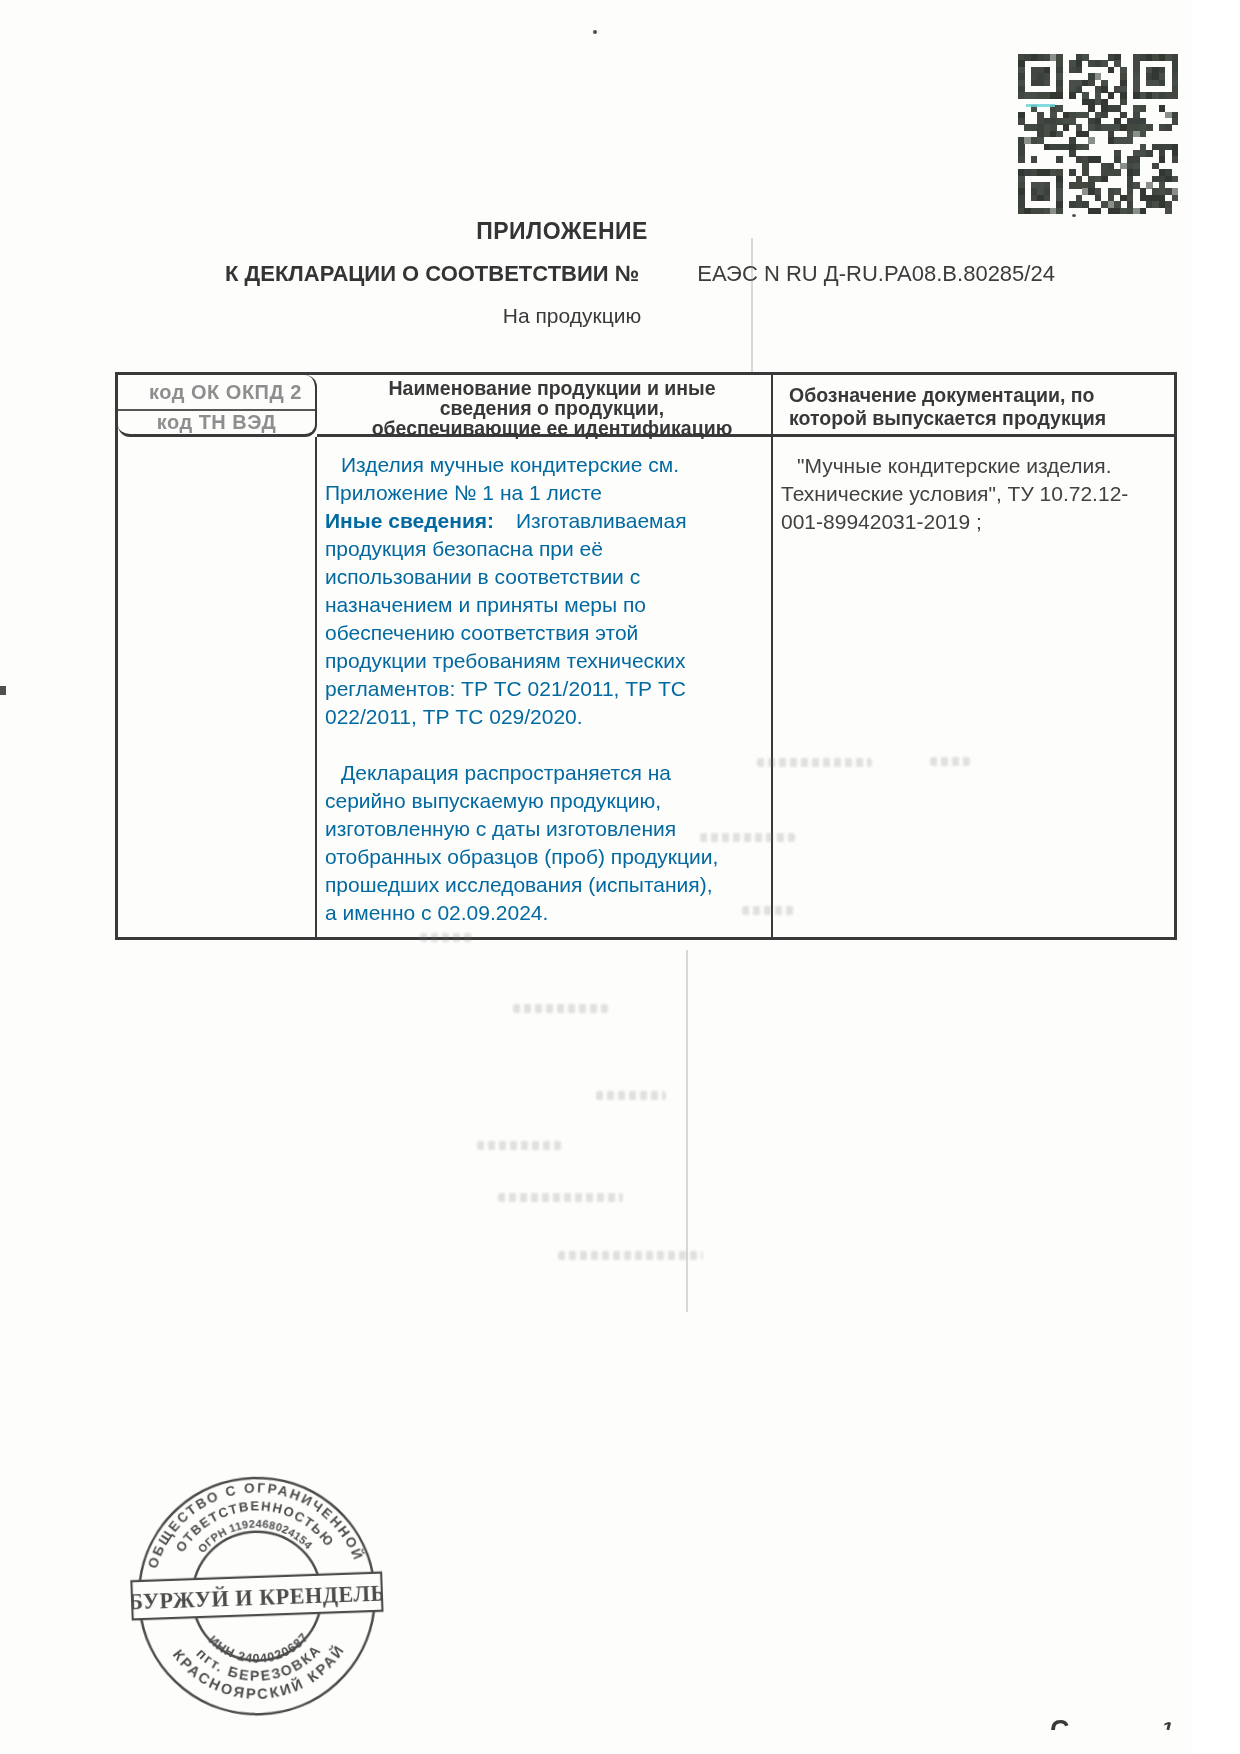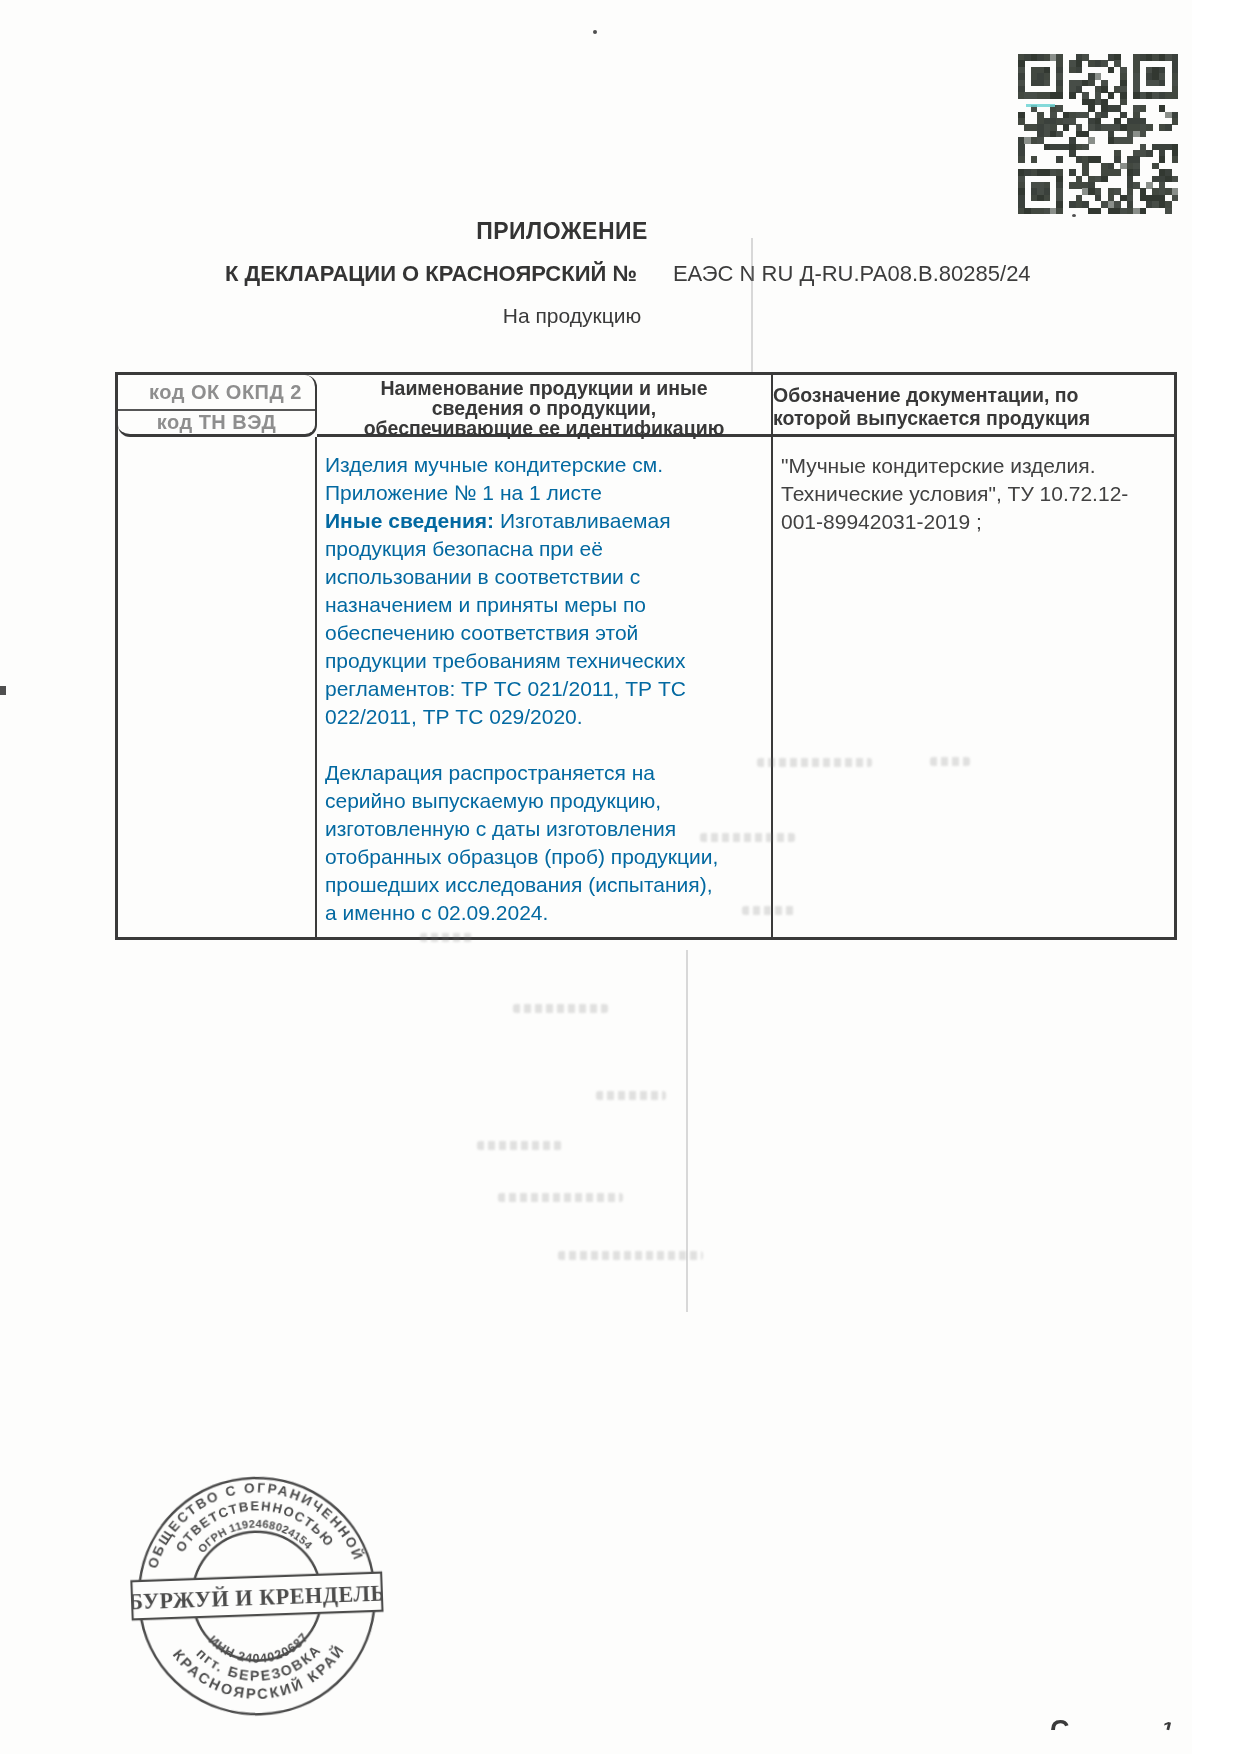--- a/index.html
+++ b/index.html
@@ -3,39 +3,39 @@
 <meta charset="utf-8">
 <style>
   html,body{margin:0;padding:0;background:#fff;}
   .page{position:relative;width:1192px;height:1754px;background:#fdfdfc;overflow:hidden;
         font-family:"Liberation Sans",sans-serif;color:#2e2e2e;}
   
   .title{position:absolute;top:218px;left:0;width:1124px;text-align:center;
          font-size:23px;font-weight:bold;letter-spacing:.5px;color:#343434;}
   .decl-line{position:absolute;top:261px;left:225px;font-size:22px;white-space:nowrap;color:#343434;}
   .decl-label{font-weight:bold;}
-  .decl-number{margin-left:36px;font-weight:normal;color:#3c3c3c;}
+  .decl-number{margin-left:58px;font-weight:normal;color:#3c3c3c;}
   .product-line{position:absolute;top:304px;left:12px;width:1120px;text-align:center;font-size:21px;color:#3a3a3a;}
   
   .doc-table{position:absolute;left:115px;top:372px;width:1062px;height:568px;
              border:3px solid #3a3a3a;box-sizing:border-box;display:grid;
              grid-template-columns:199px 456px 1fr;grid-template-rows:62px 1fr;}
   .doc-table .c{box-sizing:border-box;}
   .h1{border-right:2px solid #3a3a3a;border-bottom:3px solid #3a3a3a;display:flex;flex-direction:column;border-radius:12px;}
   .h1 .t{flex:1;display:flex;align-items:center;justify-content:center;border-bottom:2px solid #565656;padding-left:18px;}
   .h1 .b{height:23px;display:flex;align-items:center;justify-content:center;padding-left:0;}
   .faded{color:#8e8e8e;font-weight:bold;font-size:20px;filter:blur(.4px);letter-spacing:.5px;}
   .h2{border-right:2px solid #3a3a3a;border-bottom:3px solid #3a3a3a;text-align:center;
       font-weight:bold;font-size:19.5px;line-height:20px;padding-top:3px;color:#383838;}
   .h3{border-bottom:3px solid #3a3a3a;text-align:left;font-weight:bold;font-size:19.5px;
       line-height:23px;padding-top:9px;color:#383838;}
   .b1{border-right:2px solid #3a3a3a;}
   .b2{border-right:2px solid #3a3a3a;padding:14px 6px 0 8px;font-size:21px;line-height:28px;color:#0369a1;}
   .b3{padding:15px 6px 0 8px;font-size:21px;line-height:28px;color:#414141;}
-  .pre{white-space:pre-line;}
+  .pre{white-space:pre-line;padding-left:16px;}
   .para2{margin-top:28px;}
   
   .qr{position:absolute;left:1018px;top:54px;width:160px;height:160px;}
   .qr svg{width:100%;height:100%;shape-rendering:crispEdges;}
   
   .crease{position:absolute;width:2px;background:rgba(140,140,140,.32);filter:blur(.5px);}
   .smudge{position:absolute;height:9px;border-radius:3px;opacity:.2;filter:blur(1.2px);
           background:repeating-linear-gradient(90deg,#6f6f6f 0 7px,transparent 7px 11px);}
   .speck{position:absolute;background:#4f4f4f;border-radius:50%;}
   .cut{position:absolute;overflow:hidden;color:#3a3a3a;font-weight:bold;line-height:1;}
@@ -380,21 +380,21 @@
         <rect x="16" y="24" width="1.04" height="1.04" fill="#474d47"></rect>
         <rect x="17" y="24" width="1.04" height="1.04" fill="#424840"></rect>
         <rect x="18" y="24" width="1.04" height="1.04" fill="#8a8f8a"></rect>
         <rect x="19" y="24" width="1.04" height="1.04" fill="#323831"></rect>
         <rect x="23" y="24" width="1.04" height="1.04" fill="#474d47"></rect>
         <rect x="1.2" y="7.8" width="4.6" height="0.5" fill="#6fd4d4" opacity="0.85"></rect>
       </svg></div>
 
   <div class="title">ПРИЛОЖЕНИЕ</div>
   <div class="decl-line">
-    <span class="decl-label">К ДЕКЛАРАЦИИ О КРАСНОЯРСКИЙ №</span><span class="decl-number">ЕАЭС N RU Д-RU.РА08.В.80285/24</span>
+    <span class="decl-label">К ДЕКЛАРАЦИИ О СООТВЕТСТВИИ №</span><span class="decl-number">ЕАЭС N RU Д-RU.РА08.В.80285/24</span>
   </div>
   <div class="product-line">На продукцию</div>
 
   <div class="doc-table">
     <div class="c h1">
       <div class="t faded">код ОК ОКПД 2</div>
       <div class="b faded">код ТН ВЭД</div>
     </div>
     <div class="c h2 pre">Наименование продукции и иные
 сведения о продукции,

